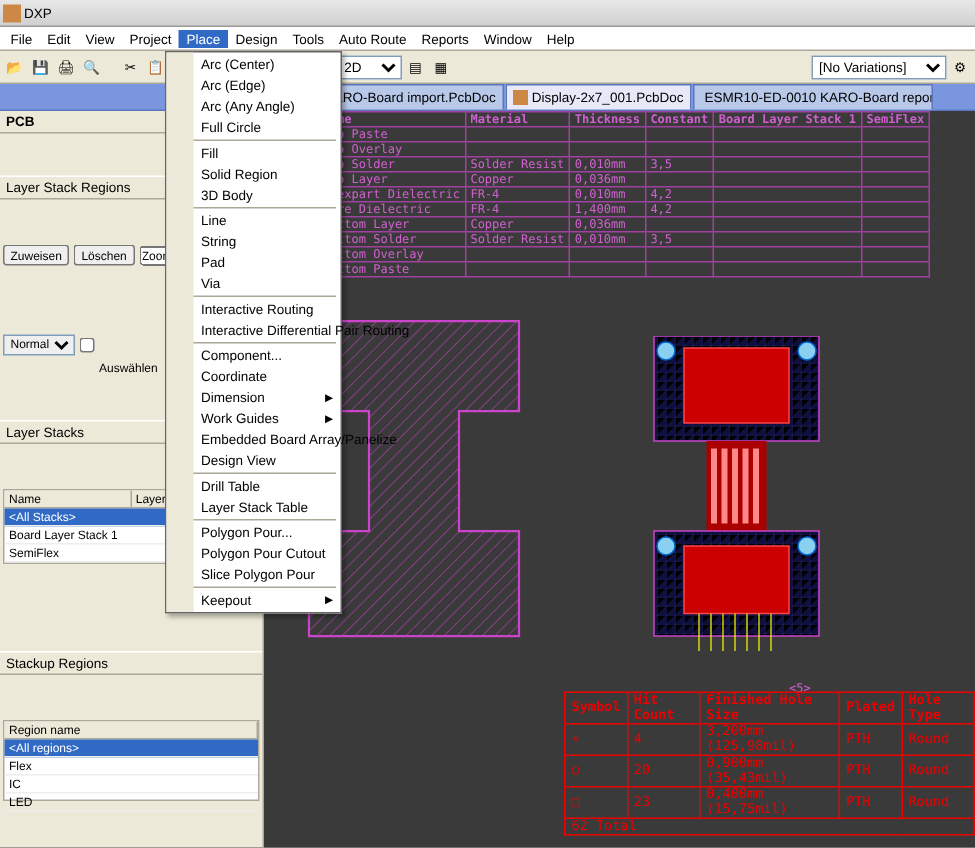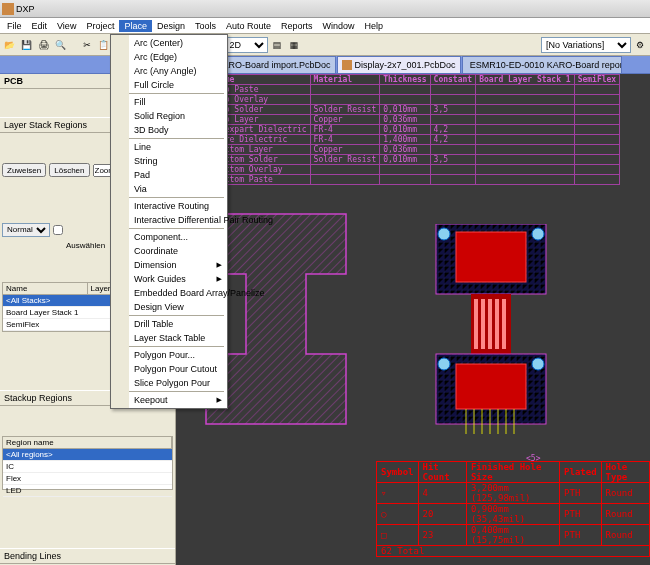--- a/index.html
+++ b/index.html
@@ -111,20 +111,21 @@
   <div class="btnrow">
     <button>Zuweisen</button>
     <button>Löschen</button>
     <input type="text" value="Zoom Nive" style="">
   </div>
   <div class="btnrow">
     <select class="combo"><option>Normal</option></select>
     <input type="checkbox" style="">
     <span class="tiny">Auswählen</span>
   </div>
+  <div class="section-title">Layer Stacks</div>
   <div class="grid" style="height:50px">
     <div class="grid-hdr">
         <div>Name</div>
         <div>Layer C</div>
       </div>
     <div class="grid-row sel">
         <div>&lt;All Stacks&gt;</div>
         <div></div>
       </div>
     <div class="grid-row">
@@ -139,24 +140,24 @@
   <div style="height:50px"></div>
   <div class="section-title">Stackup Regions</div>
   <div class="grid" style="height:54px">
     <div class="grid-hdr">
         <div>Region name</div>
       </div>
     <div class="grid-row sel">
         <div>&lt;All regions&gt;</div>
       </div>
     <div class="grid-row">
+        <div>Flex</div>
+      </div>
+    <div class="grid-row">
         <div>IC</div>
-      </div>
-    <div class="grid-row">
-        <div>Flex</div>
       </div>
     <div class="grid-row">
         <div>LED</div>
       </div>
   </div>
   <div style="height:50px"></div>
   <div class="section-title">Bending Lines</div>
   <div class="grid" style="height:20px">
     <div class="grid-hdr">
         <div>Angle</div>

